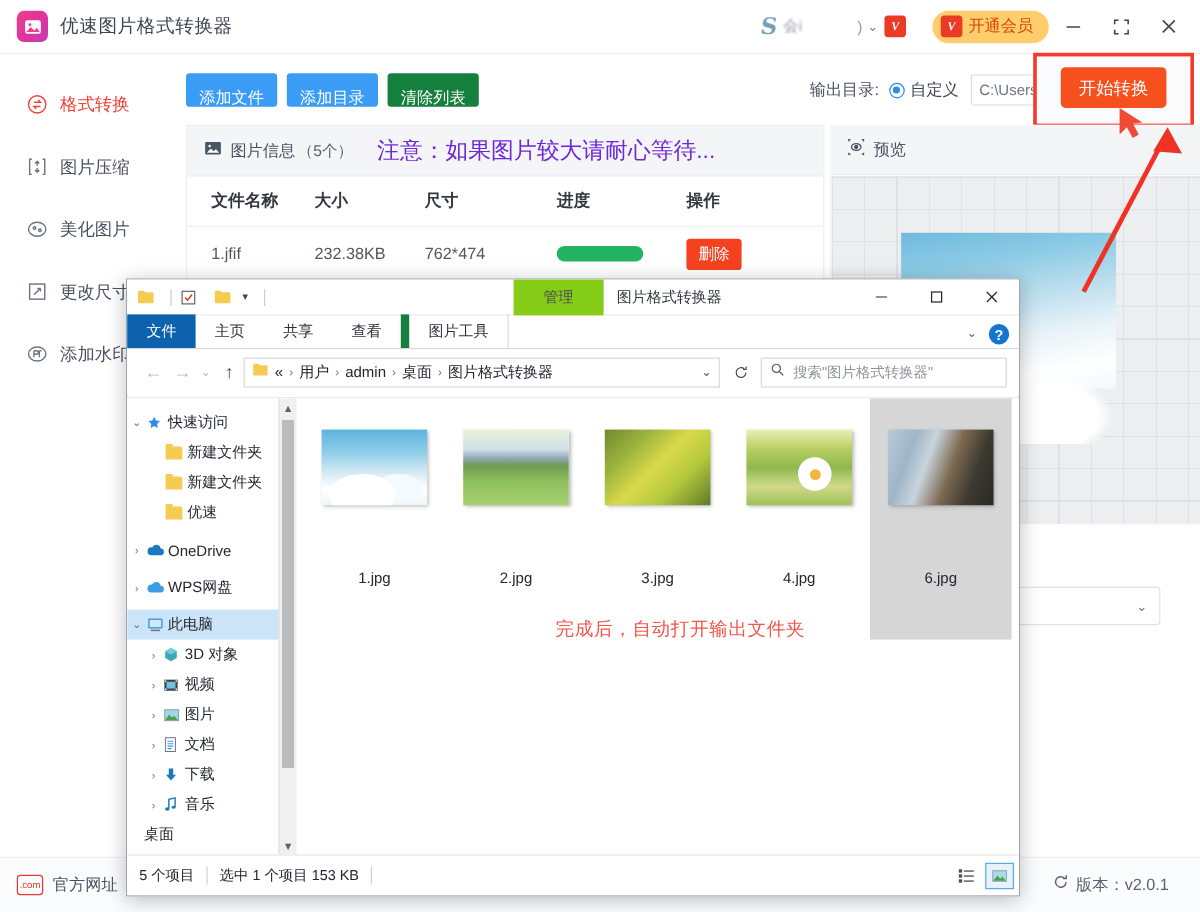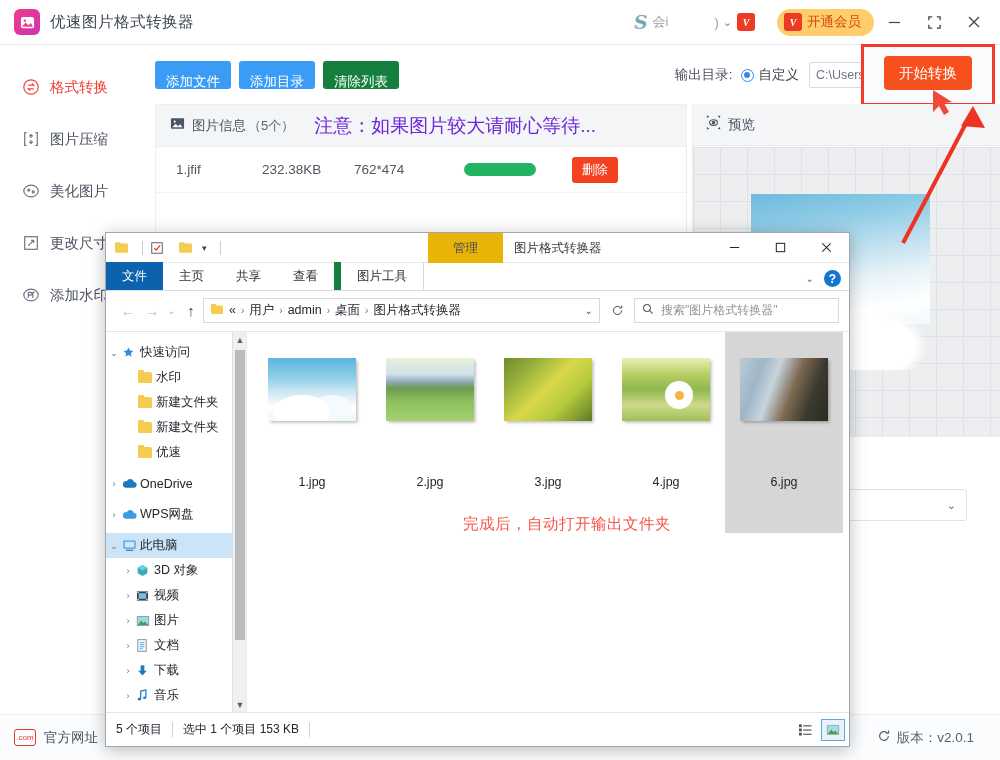--- a/index.html
+++ b/index.html
@@ -210,21 +210,21 @@
     box-shadow: 0 3px 16px rgba(0,0,0,.26);
   }
   .ex-titlebar {
     height: 30px; background: #fff; display: flex; align-items: center;
     padding-left: 8px; border-bottom: 1px solid #e6e8ea;
   }
   .qa-ico { margin-right: 6px; display: flex; align-items: center; }
   .qa-sep { width: 1px; height: 14px; background: #c9ced3; margin: 0 7px; }
   .ex-ctx-tab {
     position: absolute; left: 322px; top: 0; width: 75px; height: 30px;
-    background: #eab308; display: flex; align-items: center; justify-content: center;
+    background: #84cc16; display: flex; align-items: center; justify-content: center;
     font-size: 12.5px; color: #4a5058;
   }
   .ex-title {
     position: absolute; left: 408px; top: 0; height: 30px; display: flex;
     align-items: center; font-size: 12.5px; color: #33383f;
   }
   .ex-wbtn {
     width: 46px; height: 30px; display: flex; align-items: center;
     justify-content: center; color: #22272e; cursor: pointer;
   }
@@ -485,20 +485,27 @@
       <span>
         <svg width="15" height="15" viewBox="0 0 16 16">
           <rect x="1" y="2.5" width="14" height="11" rx="1" fill="#4a5568"></rect>
           <circle cx="5" cy="6" r="1.1" fill="#fff"></circle>
           <path d="M2.5 12 L6 8.3 L8.6 10.8 L10.6 8.9 L13.5 12 Z" fill="#fff"></path>
         </svg>
       </span>
       <span class="lh-txt">图片信息</span>
       <span class="lh-count">（5个）</span>
       <span class="lh-warn">注意：如果图片较大请耐心等待...</span>
+    </div>
+    <div class="cols">
+      <div class="c1">文件名称</div>
+      <div class="c2">大小</div>
+      <div class="c3">尺寸</div>
+      <div class="c4">进度</div>
+      <div class="c5">操作</div>
     </div>
     <div class="row">
       <div class="c1">1.jfif</div>
       <div class="c2">232.38KB</div>
       <div class="c3">762*474</div>
       <div class="c4">
         <div class="pbar"></div>
       </div>
       <div class="c5">
         <button class="del-btn">删除</button>
@@ -651,27 +658,20 @@
 
       <div class="ex-tree">
         <div class="tnode">
           <span class="tchev">⌄</span>
           <span class="tico">
             <svg width="13" height="13" viewBox="0 0 14 14">
                 <path d="M7 1.5l1.6 3.3 3.6.5-2.6 2.5.6 3.6L7 9.7l-3.2 1.7.6-3.6L1.8 5.3l3.6-.5z" fill="#2f8ae8"></path>
               </svg>
           </span>
           <span>快速访问</span>
-        </div>
-        <div class="tnode" style="padding-left:16px;">
-          <span class="tchev"></span>
-          <span class="tico">
-              <span class="folder-y"></span>
-            </span>
-          <span>水印</span>
         </div>
         <div class="tnode" style="padding-left:16px;">
           <span class="tchev"></span>
           <span class="tico">
               <span class="folder-y"></span>
             </span>
           <span>新建文件夹</span>
         </div>
         <div class="tnode" style="padding-left:16px;">
           <span class="tchev"></span>

